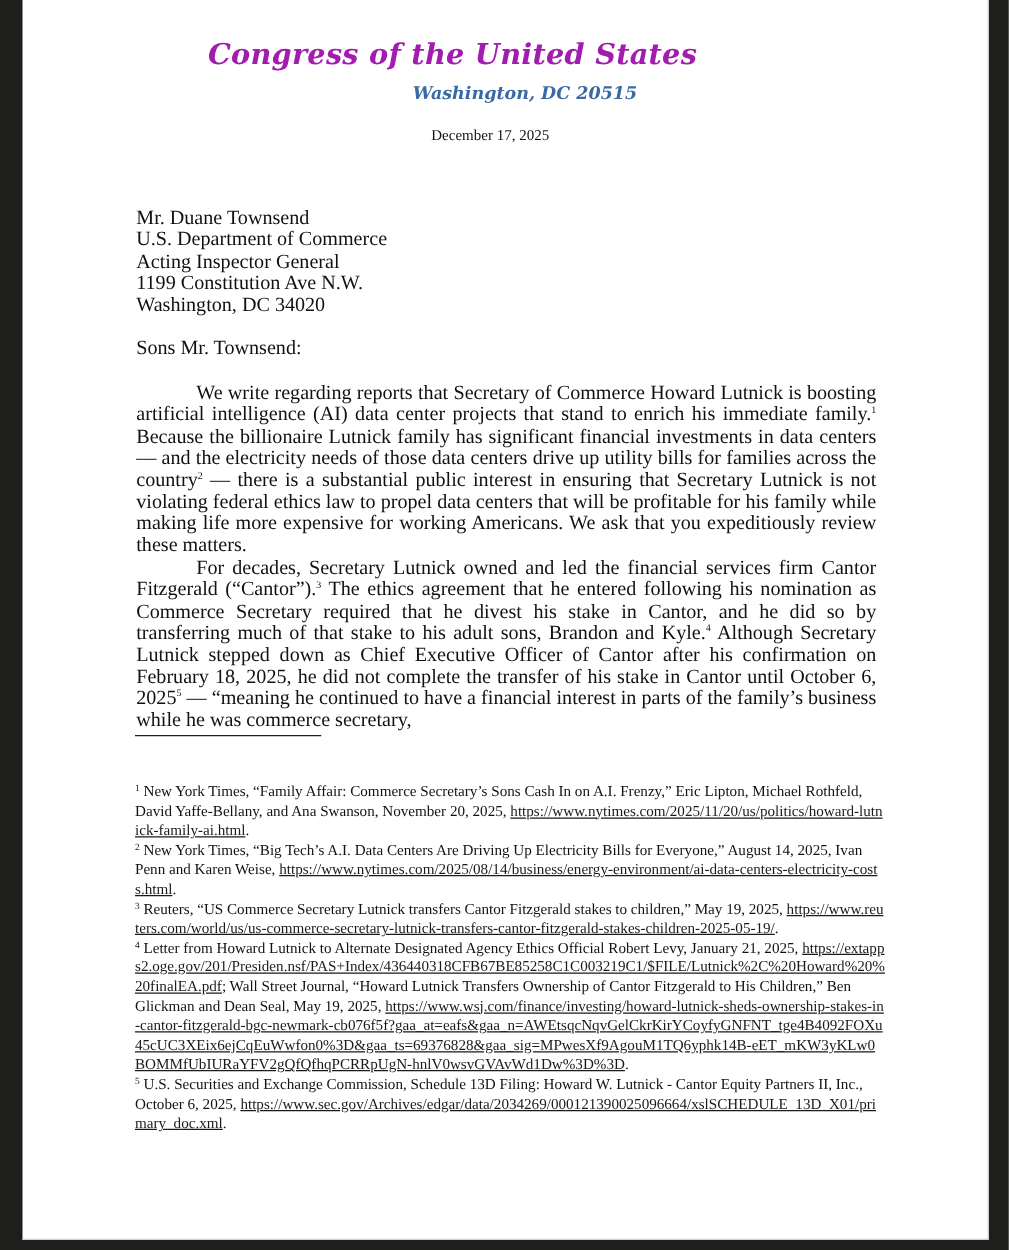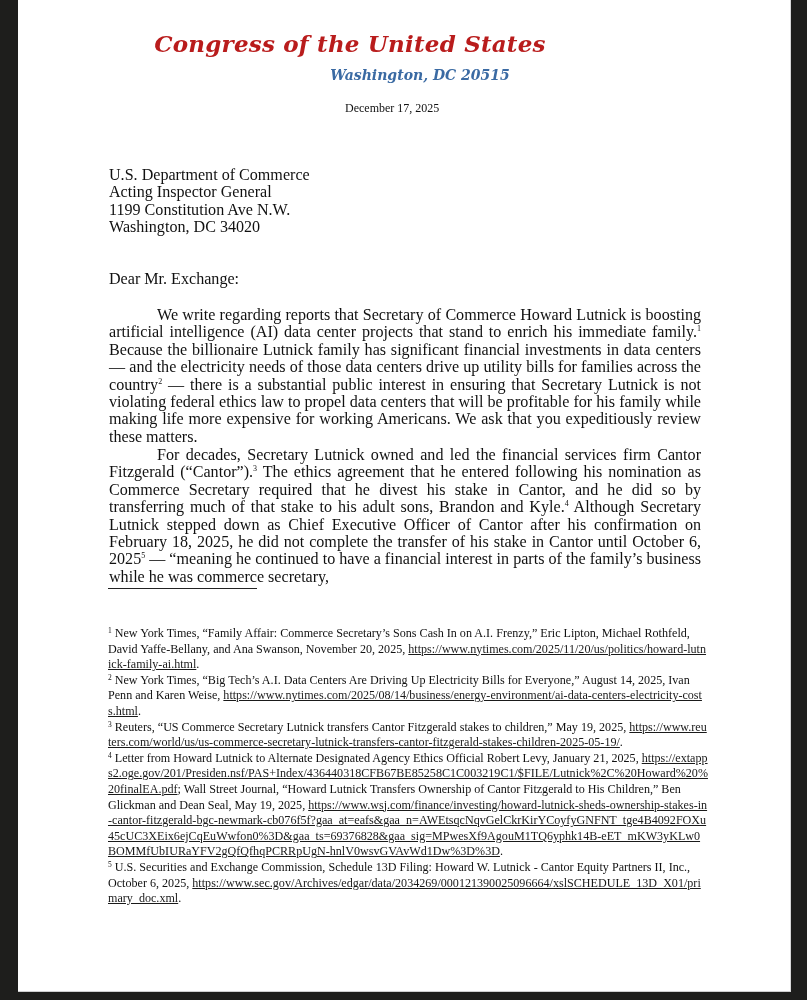--- a/index.html
+++ b/index.html
@@ -14,28 +14,28 @@
   .page {
     position: absolute;
     left: 18px; top: 0;
     width: 772px; height: 991px;
     background: #ffffff;
     border-right: 1px solid #d8d8d8;
     border-bottom: 1px solid #cfcfcf;
   }
   .abs { position: absolute; }
   .letterhead-title {
-    left: 4px; width: 656px; top: 30px;
+    left: 16px; width: 656px; top: 30px;
     text-align: center;
     font-family: "DejaVu Serif", "Liberation Serif", serif;
     font-weight: bold;
     font-style: italic;
     font-size: 23px;
     letter-spacing: 0.2px;
-    color: #b91c1c;
+    color: #a21caf;
   }
   .letterhead-sub {
     left: 0; width: 772px; top: 67px;
     text-align: center;
     font-family: "DejaVu Serif", "Liberation Serif", serif;
     font-weight: bold;
     font-style: italic;
     font-size: 14px;
     color: #3a6aa3;
     margin-left: 16px;
@@ -86,27 +86,28 @@
 <body>
 
 <div class="page">
 
   <div class="abs letterhead-title">Congress of the United States</div>
   <div class="abs letterhead-sub">Washington, DC 20515</div>
 
   <div class="abs date">December 17, 2025</div>
 
   <div class="abs body-text addr">
+    <div>Mr. Duane Townsend</div>
     <div>U.S. Department of Commerce</div>
     <div>Acting Inspector General</div>
     <div>1199 Constitution Ave N.W.</div>
     <div>Washington, DC 34020</div>
   </div>
 
-  <div class="abs salutation">Dear Mr. Exchange:</div>
+  <div class="abs salutation">Sons Mr. Townsend:</div>
 
   <div class="abs body-text para para1"><span class="indent"></span><span>We write regarding reports that Secretary of Commerce Howard Lutnick is boosting artificial intelligence (AI) data center projects that stand to enrich his immediate family.</span><sup>1</sup><span> Because the billionaire Lutnick family has significant financial investments in data centers — and the electricity needs of those data centers drive up utility bills for families across the country</span><sup>2</sup><span> — there is a substantial public interest in ensuring that Secretary Lutnick is not violating federal ethics law to propel data centers that will be profitable for his family while making life more expensive for working Americans. We ask that you expeditiously review these matters.</span></div>
   <div class="abs body-text para para2"><span class="indent"></span><span>For decades, Secretary Lutnick owned and led the financial services firm Cantor Fitzgerald (“Cantor”).</span><sup>3</sup><span> The ethics agreement that he entered following his nomination as Commerce Secretary required that he divest his stake in Cantor, and he did so by transferring much of that stake to his adult sons, Brandon and Kyle.</span><sup>4</sup><span> Although Secretary Lutnick stepped down as Chief Executive Officer of Cantor after his confirmation on February 18, 2025, he did not complete the transfer of his stake in Cantor until October 6, 2025</span><sup>5</sup><span> — “meaning he continued to have a financial interest in parts of the family’s business while he was commerce secretary,</span></div>
 
   <div class="abs fn-rule"></div>
 
   <div class="abs footnotes">
     <p class="fn"><sup>1</sup><span> New York Times, “Family Affair: Commerce Secretary’s Sons Cash In on A.I. Frenzy,” Eric Lipton, Michael Rothfeld, David Yaffe-Bellany, and Ana Swanson, November 20, 2025, </span><a>https://www.nytimes.com/2025/11/20/us/politics/howard-lutnick-family-ai.html</a><span>.</span></p>
     <p class="fn"><sup>2</sup><span> New York Times, “Big Tech’s A.I. Data Centers Are Driving Up Electricity Bills for Everyone,” August 14, 2025, Ivan Penn and Karen Weise, </span><a>https://www.nytimes.com/2025/08/14/business/energy-environment/ai-data-centers-electricity-costs.html</a><span>.</span></p>
     <p class="fn"><sup>3</sup><span> Reuters, “US Commerce Secretary Lutnick transfers Cantor Fitzgerald stakes to children,” May 19, 2025, </span><a>https://www.reuters.com/world/us/us-commerce-secretary-lutnick-transfers-cantor-fitzgerald-stakes-children-2025-05-19/</a><span>.</span></p>

